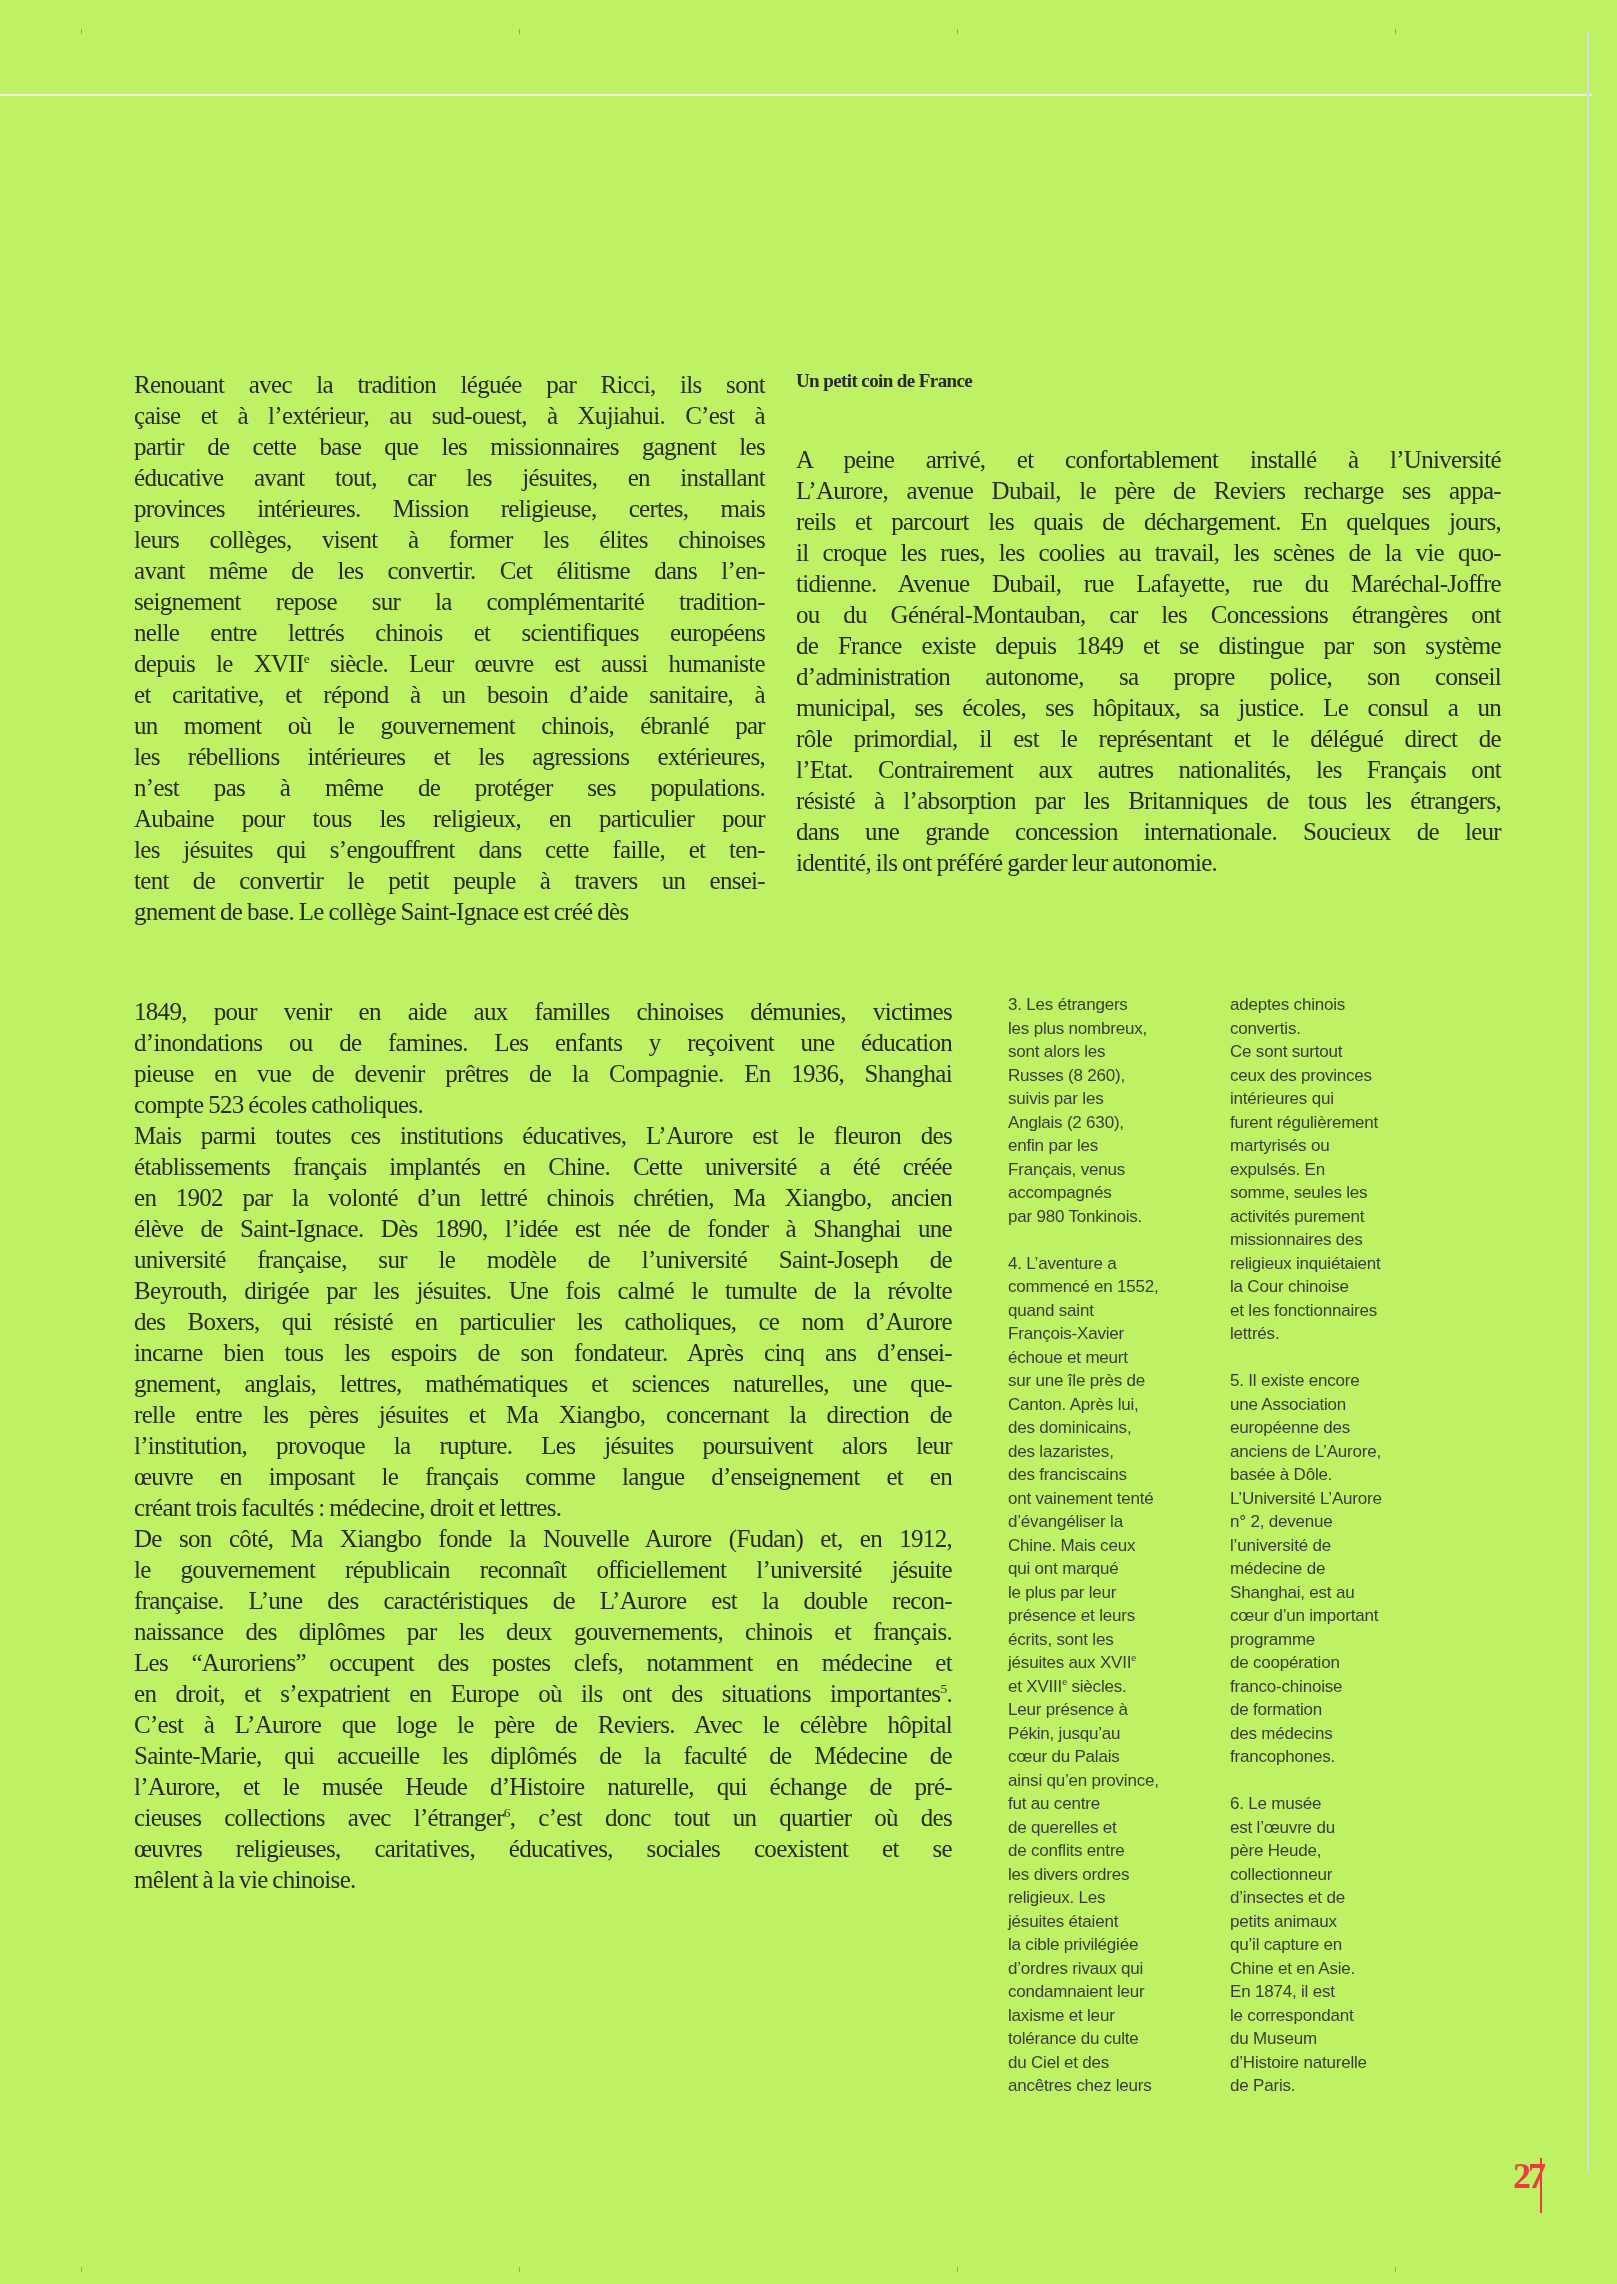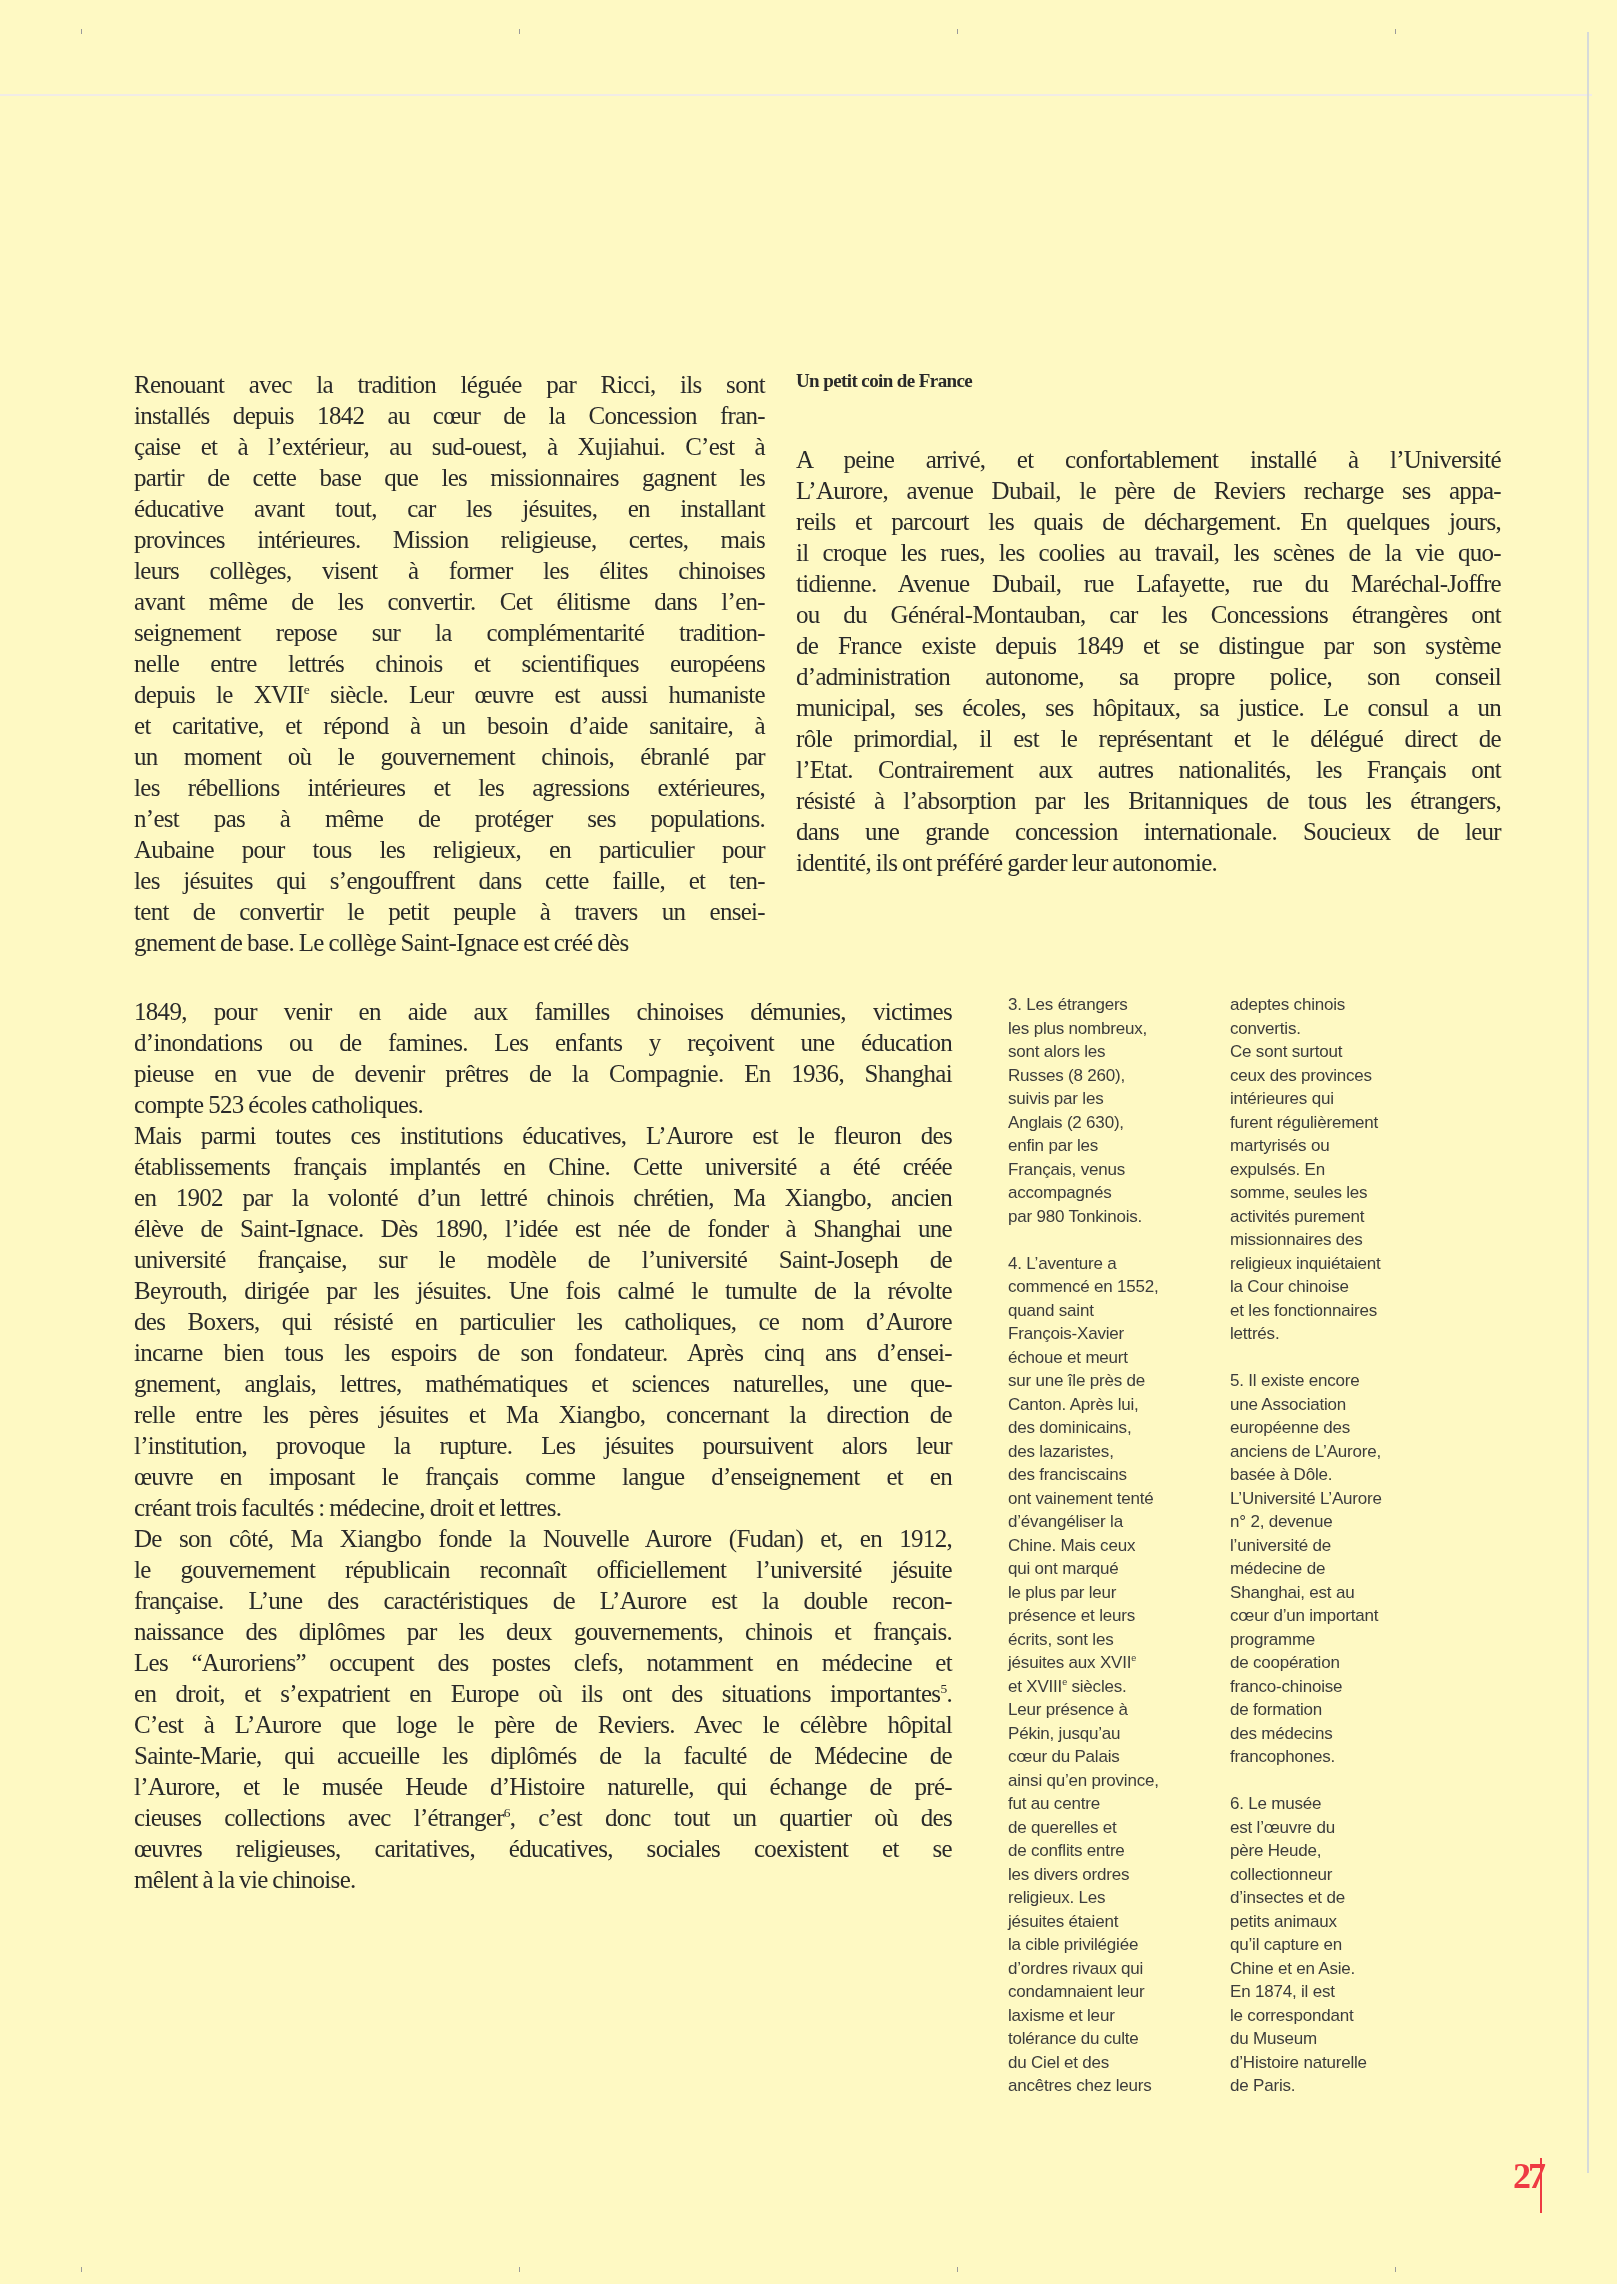--- a/index.html
+++ b/index.html
@@ -1,17 +1,17 @@
 <!DOCTYPE html>
 <html style="font-size:12px"><head>
 <meta charset="utf-8">
 <style>
   html, body { margin:0; padding:0; background:#ffffff; }
   body { width:1617px; height:2284px; position:relative; overflow:hidden; }
-  .page { position:absolute; left:0; top:0; width:1617px; height:2284px; background:#fef9c3; }
+  .page { position:absolute; left:0; top:0; width:1617px; height:2284px; background:#bef264; }
 
   .top-rule { position:absolute; left:0; top:94px; width:1592px; height:1.5px; background:#f1ece6; }
   .right-rule { position:absolute; left:1587px; top:32px; width:2.3px; height:2141px; background:#d6dad9; }
 
   .crop-mark { position:absolute; width:0.8px; height:4.5px; background:#9a9a9a; }
 
   .body-text { font-family:"Liberation Serif", "DejaVu Serif", serif; color:#2a2a2a;
                font-size:25px; line-height:31px; letter-spacing:-0.7px; word-spacing:-0.8px; }
   .col { position:absolute; }
   .line { display:block; text-align:justify; text-align-last:justify; white-space:nowrap; height:31px; overflow:visible; }
@@ -52,21 +52,20 @@
   <div class="crop-mark" style="left:519px;top:29px"></div>
   <div class="crop-mark" style="left:957px;top:29px"></div>
   <div class="crop-mark" style="left:1395px;top:29px"></div>
   <div class="crop-mark" style="left:81px;top:2267px"></div>
   <div class="crop-mark" style="left:519px;top:2267px"></div>
   <div class="crop-mark" style="left:957px;top:2267px"></div>
   <div class="crop-mark" style="left:1395px;top:2267px"></div>
 
   <div id="col-left-narrow" class="col body-text">
     <span class="line">Renouant avec la tradition léguée par Ricci, ils sont</span>
-    <span class="line">installés depuis 1842 au cœur de la Concession fran-</span>
     <span class="line">çaise et à l’extérieur, au sud-ouest, à Xujiahui. C’est à</span>
     <span class="line">partir de cette base que les missionnaires gagnent les</span>
     <span class="line">éducative avant tout, car les jésuites, en installant</span>
     <span class="line">provinces intérieures. Mission religieuse, certes, mais</span>
     <span class="line">leurs collèges, visent à former les élites chinoises</span>
     <span class="line">avant même de les convertir. Cet élitisme dans l’en-</span>
     <span class="line">seignement repose sur la complémentarité tradition-</span>
     <span class="line">nelle entre lettrés chinois et scientifiques européens</span>
     <span class="line"><span>depuis le XVII</span><sup>e</sup><span> siècle. Leur œuvre est aussi humaniste</span></span>
     <span class="line">et caritative, et répond à un besoin d’aide sanitaire, à</span>

